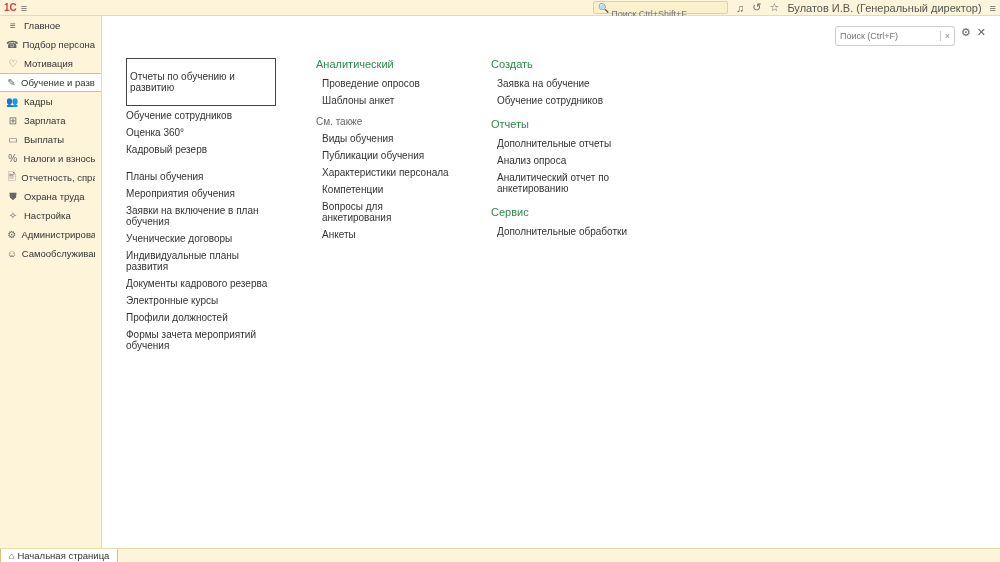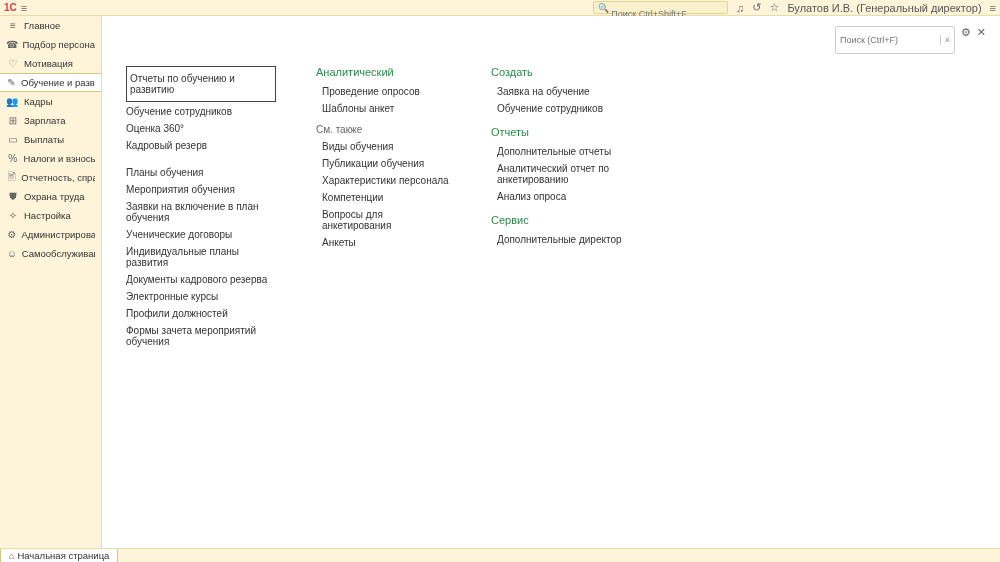--- a/index.html
+++ b/index.html
@@ -153,21 +153,21 @@
     
     .content-topbar {
       display: flex;
       justify-content: flex-end;
       gap: 6px;
       margin-bottom: 12px;
     }
     .content-search {
       border: 1px solid #ccc;
       border-radius: 3px;
-      height: 28px;
+      height: 20px;
       width: 120px;
       display: flex;
       align-items: center;
       padding: 0 4px;
     }
     .content-search input {
       border: none;
       outline: none;
       font-size: 9px;
       color: #999;
@@ -198,21 +198,21 @@
     .section-link {
       display: block;
       color: #333;
       font-size: 10px;
       padding: 2px 0;
       cursor: pointer;
       margin-bottom: 2px;
     }
     .section-link.boxed {
       border: 1px solid #444;
-      padding: 6px 3px;
+      padding: 12px 3px;
       display: inline-block;
     }
     .section-link.bold {
       font-weight: normal;
     }
     .section-heading {
       color: #2a8a4a;
       font-size: 11px;
       font-weight: normal;
       margin-bottom: 6px;
@@ -346,27 +346,27 @@
     </div>
 
     <div class="col3">
       <div class="section-heading">Создать</div>
       <span class="section-link">Заявка на обучение</span>
       <span class="section-link">Обучение сотрудников</span>
 
       <div class="subgroup">
         <div class="section-heading">Отчеты</div>
         <span class="section-link">Дополнительные отчеты</span>
+        <span class="section-link">Анализ опроса</span>
         <span class="section-link">Аналитический отчет по анкетированию</span>
-        <span class="section-link">Анализ опроса</span>
       </div>
 
       <div class="subgroup">
         <div class="section-heading">Сервис</div>
-        <span class="section-link">Дополнительные директор</span>
+        <span class="section-link">Дополнительные обработки</span>
       </div>
     </div>
   </div>
 </div>
 
 <div class="bottom-bar">
   <div class="bottom-tab">
     <span class="icon">⌂</span>
     <span>Начальная страница</span>
   </div>

